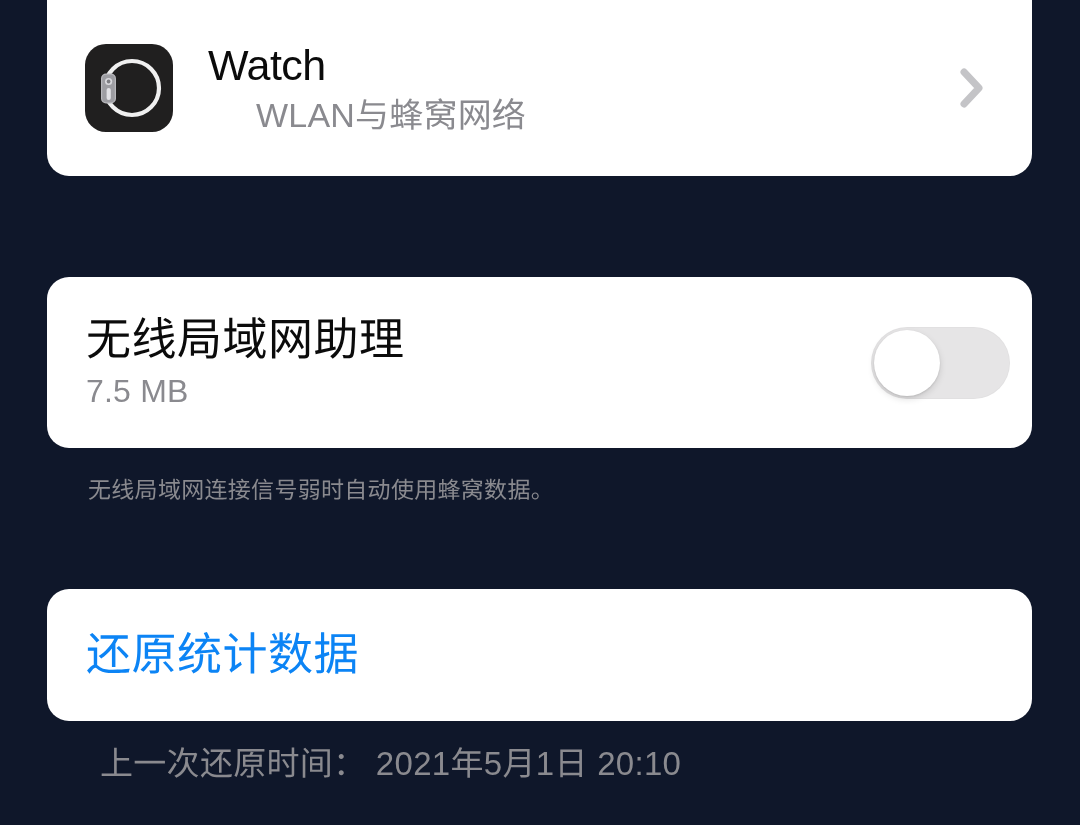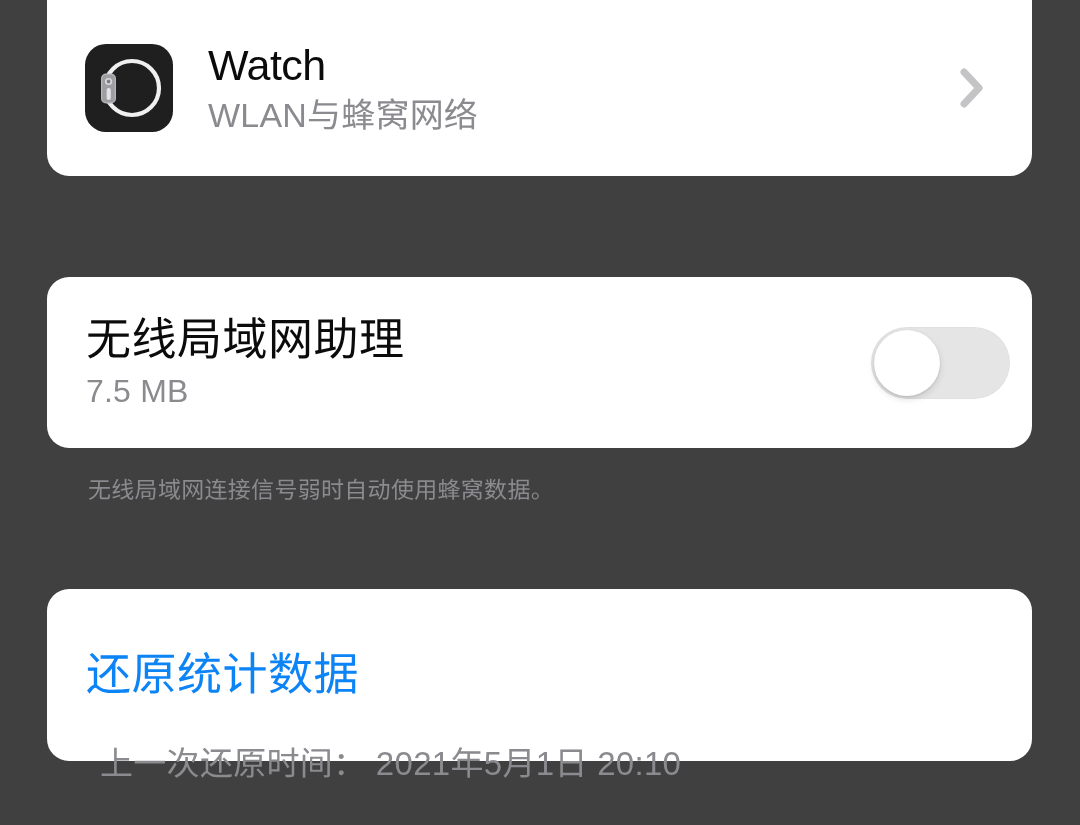--- a/index.html
+++ b/index.html
@@ -12,21 +12,21 @@
     height: 825px;
     overflow: hidden;
     background: #f2f0f5;
     font-family: "Liberation Sans", "DejaVu Sans", sans-serif;
     -webkit-font-smoothing: antialiased;
   }
   .screen {
     position: relative;
     width: 1080px;
     height: 825px;
-    background: #404040;
+    background: #0f172a;
   }
 
   
   .card {
     position: absolute;
     left: 47px;
     width: 985px;
     background: #ffffff;
     border-radius: 22px;
     box-sizing: border-box;
@@ -71,20 +71,21 @@
     letter-spacing: -0.5px;
     font-weight: 400;
   }
   .row-subtitle {
     margin-top: 8px;
     font-size: 34px;
     line-height: 1.12;
     color: #8a8a8f;
     letter-spacing: 0.2px;
     font-weight: 400;
+    margin-left: 48px;
   }
   .chevron {
     flex: 0 0 auto;
     width: 34px;
     height: 56px;
     display: flex;
     align-items: center;
     justify-content: center;
     margin-right: 10px;
   }
@@ -148,21 +149,21 @@
     width: 880px;
     font-size: 23px;
     line-height: 1.2;
     color: #8a8a8f;
     letter-spacing: 0.3px;
   }
 
   
   .card-reset {
     top: 589px;
-    height: 172px;
+    height: 132px;
   }
   .reset-row {
     position: absolute;
     inset: 0;
     display: flex;
     align-items: center;
     box-sizing: border-box;
     padding: 0 39px;
   }
   .reset-label {

